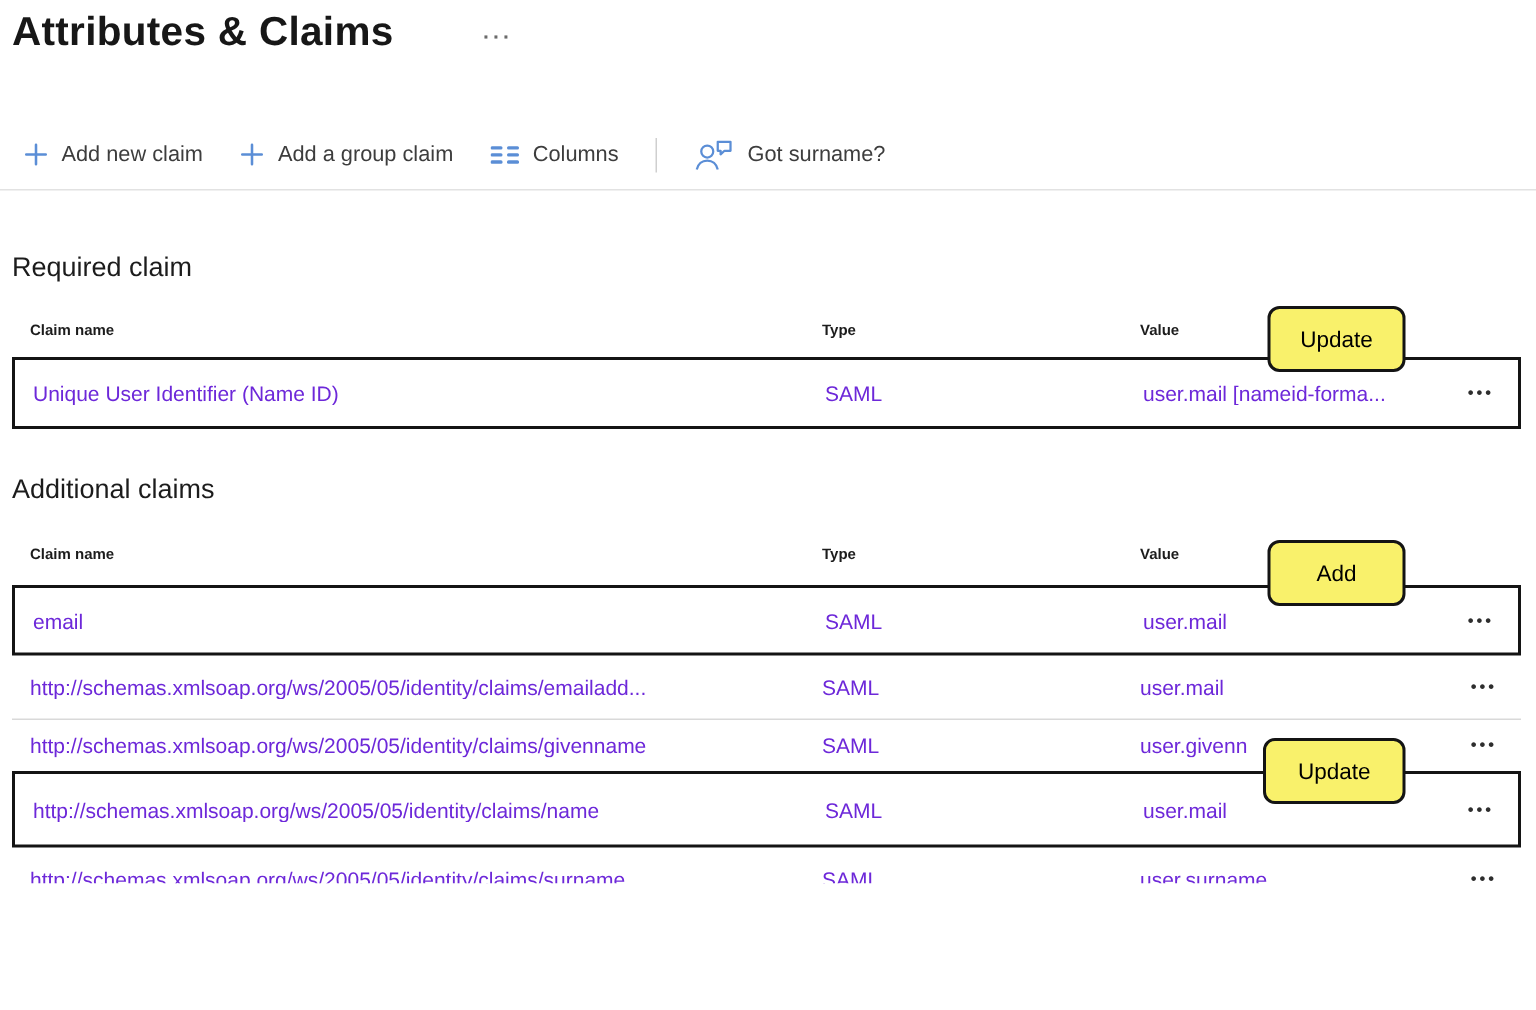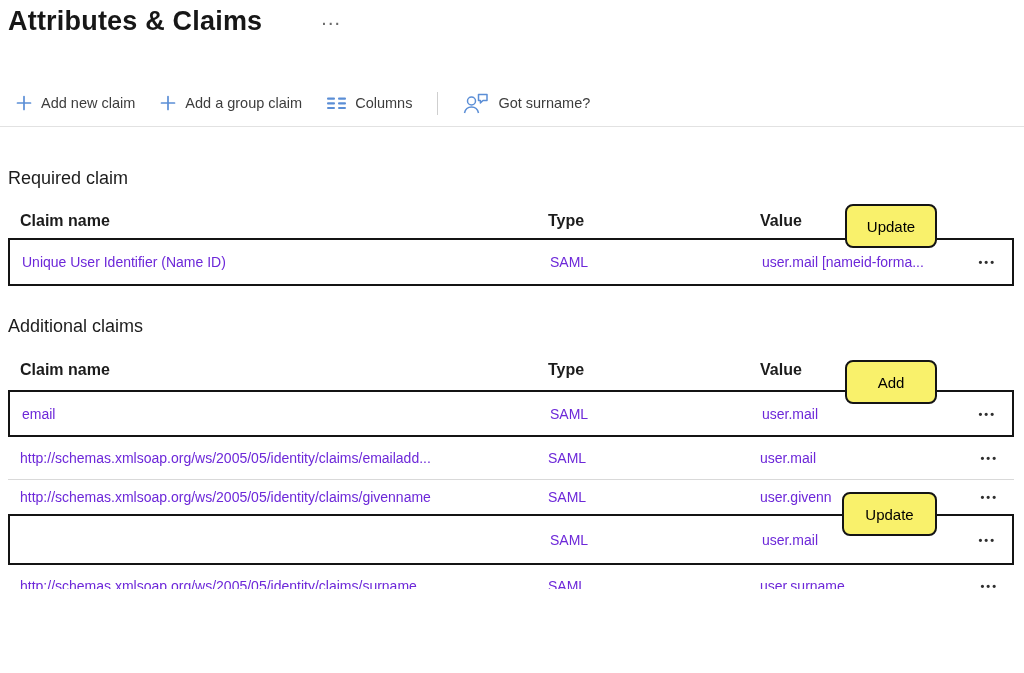--- a/index.html
+++ b/index.html
@@ -22,21 +22,21 @@
   #req-heading{top:168px;}
   #add-heading{top:316px;}
 
   
   .row{position:absolute;left:8px;width:1006px;box-sizing:border-box;background:transparent;}
   .row .cell{position:absolute;top:50%;transform:translateY(-50%);font-size:14px;color:#6d28d9;white-space:nowrap;}
   .cell.c-name{left:12px;max-width:520px;overflow:hidden;}
   .cell.c-type{left:540px;}
   .cell.c-value{left:752px;max-width:200px;overflow:hidden;}
   .thead{height:30px;}
-  .thead .cell{font-weight:700;font-size:16px;color:#1c1c1c;}
+  .thead .cell{font-weight:700;font-size:10px;color:#1c1c1c;}
   .row-menu{position:absolute;right:14px;top:50%;transform:translateY(-50%);background:none;border:none;cursor:pointer;font-size:11px;letter-spacing:2px;font-weight:700;color:#2e2e2e;padding:2px;}
   .boxed{border:2.5px solid #141414;background:#fff;}
   .sep{border-bottom:1px solid #d9d9d9;}
 
   
   #req-thead{top:206px;}
   #req-row0{top:238px;height:48px;}
   #add-thead{top:355px;}
   #add-row0{top:390px;height:47px;}
   #add-row1{top:437px;height:43px;}
@@ -142,20 +142,21 @@
   </div>
 
   <div class="row" id="add-row2">
     <span class="cell c-name">http://schemas.xmlsoap.org/ws/2005/05/identity/claims/givenname</span>
     <span class="cell c-type">SAML</span>
     <span class="cell c-value">user.givenn</span>
     <button class="row-menu">•••</button>
   </div>
 
   <div class="row boxed" id="add-row3">
+    <span class="cell c-name">http://schemas.xmlsoap.org/ws/2005/05/identity/claims/name</span>
     <span class="cell c-type">SAML</span>
     <span class="cell c-value">user.mail</span>
     <button class="row-menu">•••</button>
   </div>
 
   <div class="row sep" id="add-row4">
     <span class="cell c-name">http://schemas.xmlsoap.org/ws/2005/05/identity/claims/surname</span>
     <span class="cell c-type">SAML</span>
     <span class="cell c-value">user.surname</span>
     <button class="row-menu">•••</button>

